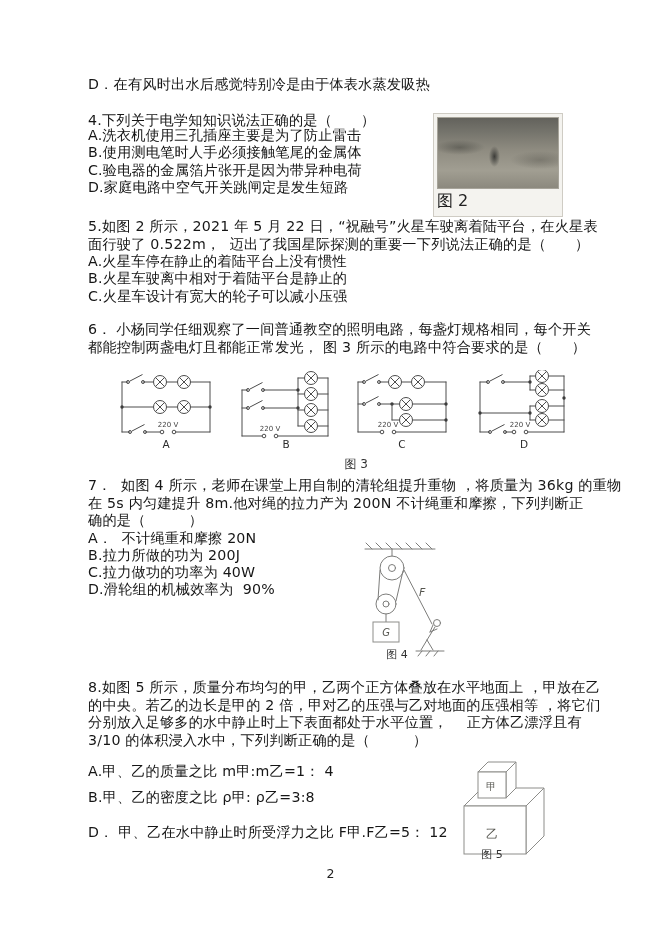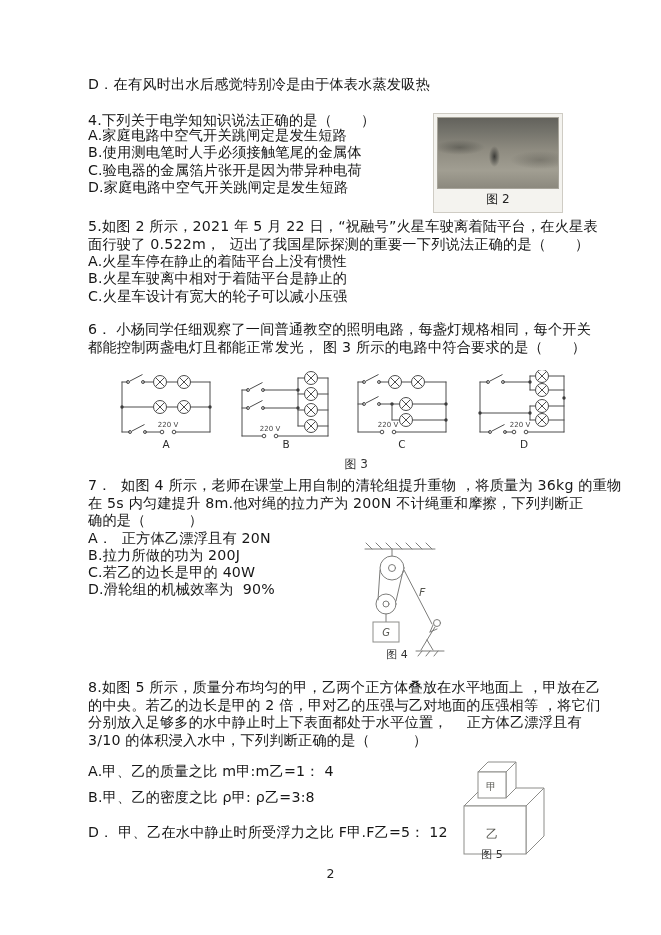--- a/index.html
+++ b/index.html
@@ -9,21 +9,21 @@
   .fig{position:absolute;}
   
   .photo-outer{position:absolute;left:433px;top:113px;width:122px;background:#f4f3ef;
                border:1px solid #cfccc4;padding:3px 3px 0 3px;}
   .photo{height:70px;border:1px solid #a7a49a;
      background:
        radial-gradient(ellipse 8px 15px at 47% 55%, #3d3d39 0%, rgba(61,61,57,0) 70%),
        radial-gradient(ellipse 34px 10px at 18% 42%, rgba(70,70,64,.55), rgba(70,70,64,0) 75%),
        radial-gradient(ellipse 40px 12px at 85% 60%, rgba(95,93,85,.5), rgba(95,93,85,0) 75%),
        linear-gradient(180deg,#63625c 0%,#75746c 20%,#8e8b80 45%,#a19e92 75%,#8c897e 100%);}
-  .photo-cap{font-size:12px;text-align:center;padding:2px 0 4px 0;color:#222;}
+  .photo-cap{font-size:16px;padding:2px 0 4px 0;color:#222;}
   .fig3-cap{position:absolute;left:196px;top:86px;width:60px;font-size:12px;text-align:right;color:#333;}
   .pagenum{position:absolute;left:0;top:866px;width:661px;text-align:center;font-size:12.5px;color:#222;}
   svg text{font-family:"DejaVu Sans","Liberation Sans",sans-serif;}
   .wire{stroke:#4c4c4c;stroke-width:1;fill:none;stroke-linecap:round;}
   .dot{fill:#3c3c3c;stroke:none;}
   .vlabel{font-size:7px;fill:#444;}
   .clabel{font-size:10.5px;fill:#2b2b2b;}
   .pencil{stroke:#7d7d7b;stroke-width:1;fill:none;stroke-linecap:round;}
   .pencil-f{stroke:#8d8d8a;stroke-width:1;fill:#ffffff;}
   .figtext{fill:#55554f;}
@@ -49,21 +49,21 @@
       <circle cx="12" cy="0" r="1.8"></circle>
     </g>
   </defs>
 </svg>
 
 <div class="page">
 
   <div class="tl" style="top:77px">D．在有风时出水后感觉特别冷是由于体表水蒸发吸热</div>
 
   <div class="tl" style="top:113px">4.下列关于电学知知识说法正确的是（　　）</div>
-  <div class="tl" style="top:128px">A.家庭电路中空气开关跳闸定是发生短路</div>
+  <div class="tl" style="top:128px">A.洗衣机使用三孔插座主要是为了防止雷击</div>
   <div class="tl" style="top:145px">B.使用测电笔时人手必须接触笔尾的金属体</div>
   <div class="tl" style="top:163px">C.验电器的金属箔片张开是因为带异种电荷</div>
   <div class="tl" style="top:180px">D.家庭电路中空气开关跳闸定是发生短路</div>
 
   <div class="photo-outer">
     <div class="photo"></div>
     <div class="photo-cap">图 2</div>
   </div>
 
   <div class="tl" style="top:219px">5.如图 2 所示，2021 年 5 月 22 日，“祝融号”火星车驶离着陆平台，在火星表</div>
@@ -196,23 +196,23 @@
       <text class="vlabel" x="46" y="57" text-anchor="middle">220 V</text>
       <text class="clabel" x="50" y="78" text-anchor="middle">D</text>
     </svg>
 
     <div class="fig3-cap">图 3</div>
   </div>
 
   <div class="tl" style="top:478px">7．  如图 4 所示，老师在课堂上用自制的清轮组提升重物 ，将质量为 36kg 的重物</div>
   <div class="tl" style="top:496px">在 5s 内匀建提升 8m.他对绳的拉力产为 200N 不计绳重和摩擦，下列判断正</div>
   <div class="tl" style="top:513px">确的是（　　　）</div>
-  <div class="tl" style="top:531px">A．  正方体乙漂浮且有 20N</div>
+  <div class="tl" style="top:531px">A．  不计绳重和摩擦 20N</div>
   <div class="tl" style="top:548px">B.拉力所做的功为 200J</div>
-  <div class="tl" style="top:565px">C.若乙的边长是甲的 40W</div>
+  <div class="tl" style="top:565px">C.拉力做功的功率为 40W</div>
   <div class="tl" style="top:582px">D.滑轮组的机械效率为  90%</div>
 
   <svg class="fig" style="left:340px;top:540px" width="130" height="120" viewBox="0 0 130 120">
     <line class="pencil" x1="25" y1="9" x2="95" y2="9"></line>
     <line class="pencil" x1="32" y1="9" x2="26" y2="3"></line>
     <line class="pencil" x1="42" y1="9" x2="36" y2="3"></line>
     <line class="pencil" x1="52" y1="9" x2="46" y2="3"></line>
     <line class="pencil" x1="62" y1="9" x2="56" y2="3"></line>
     <line class="pencil" x1="72" y1="9" x2="66" y2="3"></line>
     <line class="pencil" x1="82" y1="9" x2="76" y2="3"></line>

